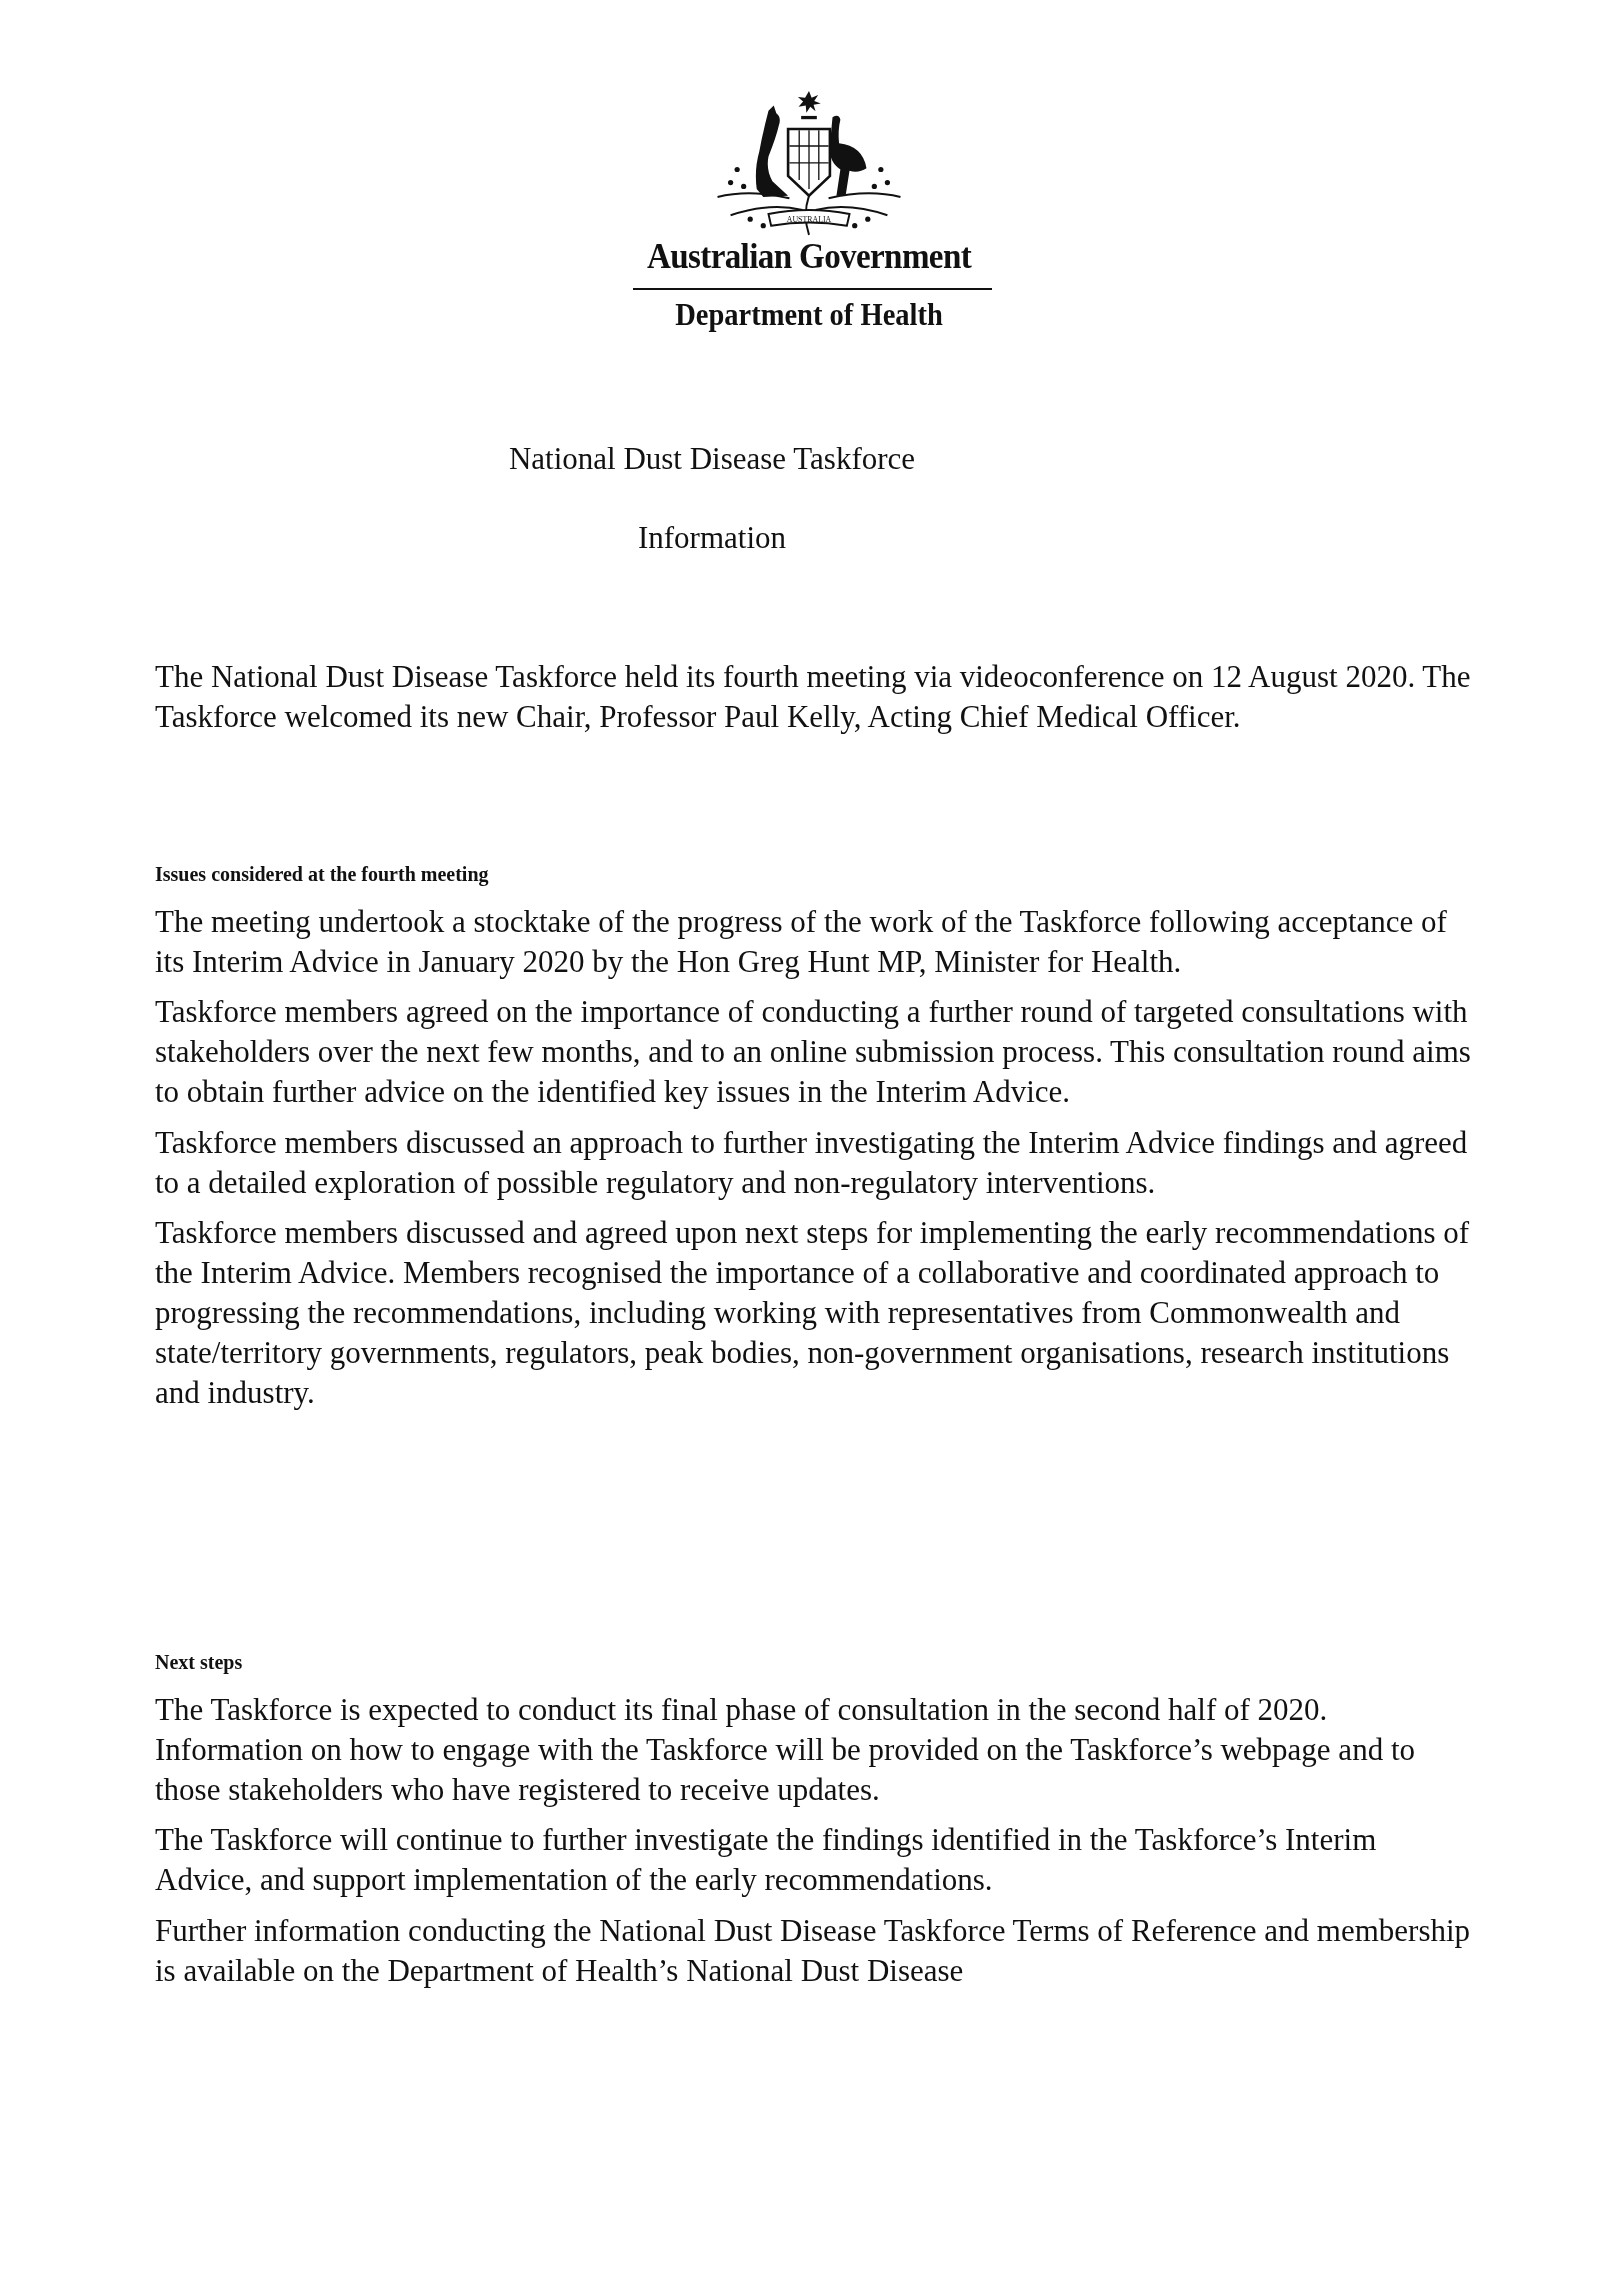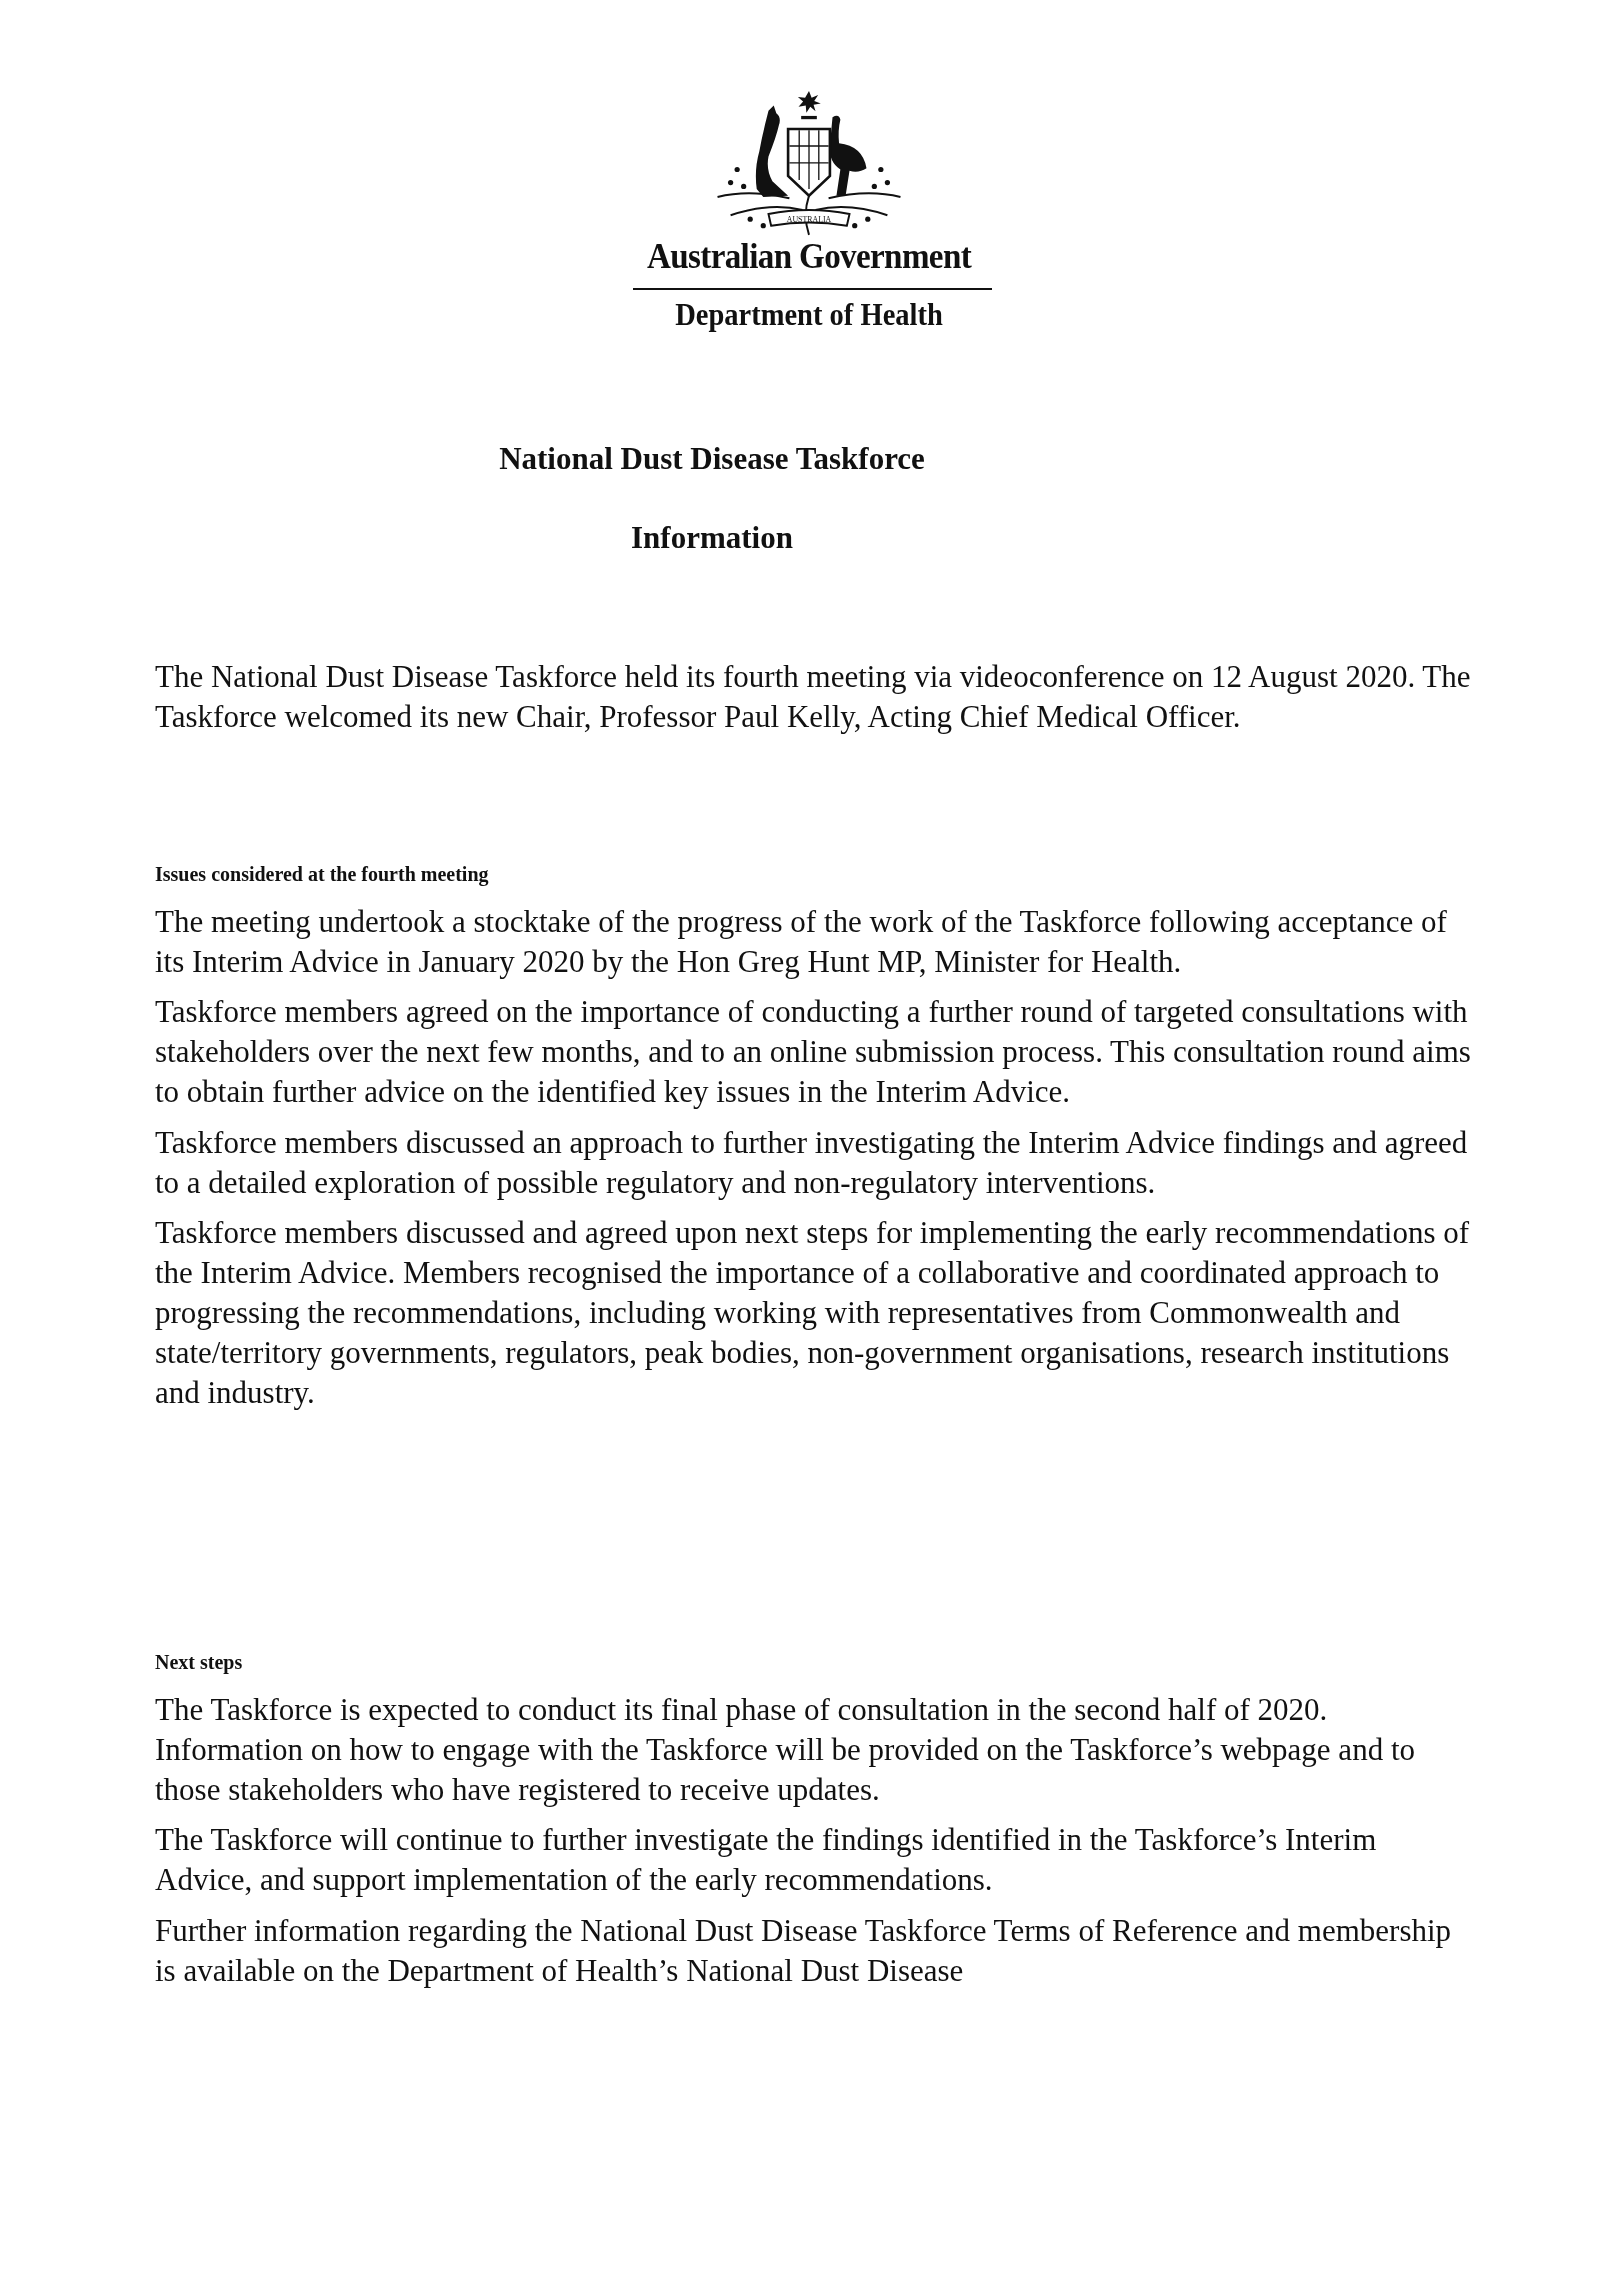--- a/index.html
+++ b/index.html
@@ -4,21 +4,21 @@
 <style>
   html, body { margin: 0; padding: 0; background: #ffffff; }
   body { width: 1618px; height: 2295px; position: relative; overflow: hidden; color: #111111;
          font-family: "Liberation Serif", "DejaVu Serif", serif; }
   .crest { position: absolute; left: 711px; top: 91px; width: 196px; height: 157px; }
   .gov-name { position: absolute; left: 0; width: 1618px; top: 235px; text-align: center;
               font-size: 36px; font-weight: bold; letter-spacing: -0.7px; transform: scaleX(0.92); }
   .gov-rule { position: absolute; left: 633px; width: 359px; top: 288px; height: 2px; background: #111; }
   .dept-name { position: absolute; left: 0; width: 1618px; top: 297px; text-align: center;
                font-size: 31px; font-weight: bold; transform: scaleX(0.92); }
-  .doc-title { position: absolute; left: 0; width: 1424px; text-align: center; font-size: 31px; font-weight: bold; }
+  .doc-title { position: absolute; left: 0; width: 1424px; text-align: center; font-size: 31px; font-weight: normal; }
   .t1 { top: 441px; }
   .t2 { top: 520px; }
   .body-text { position: absolute; left: 155px; width: 1324px; font-size: 31px; line-height: 40px; }
   .body-text p { margin: 0 0 10.4px 0; }
   .body-text h2 { font-size: 20px; font-weight: bold; margin: 0 0 7.8px 0; line-height: 40px; }
   .blk1 { top: 657px; }
   .blk2 { top: 854px; }
   .blk3 { top: 1642px; }
 </style>
 </head>
@@ -74,15 +74,15 @@
   <p>The meeting undertook a stocktake of the progress of the work of the Taskforce following acceptance of its Interim Advice in January 2020 by the Hon Greg Hunt MP, Minister for Health.</p>
   <p>Taskforce members agreed on the importance of conducting a further round of targeted consultations with stakeholders over the next few months, and to an online submission process. This consultation round aims to obtain further advice on the identified key issues in the Interim Advice.</p>
   <p>Taskforce members discussed an approach to further investigating the Interim Advice findings and agreed to a detailed exploration of possible regulatory and non-regulatory interventions.</p>
   <p>Taskforce members discussed and agreed upon next steps for implementing the early recommendations of the Interim Advice. Members recognised the importance of a collaborative and coordinated approach to progressing the recommendations, including working with representatives from Commonwealth and state/territory governments, regulators, peak bodies, non-government organisations, research institutions and industry.</p>
 </div>
 
 <div class="body-text blk3">
   <h2>Next steps</h2>
   <p>The Taskforce is expected to conduct its final phase of consultation in the second half of 2020. Information on how to engage with the Taskforce will be provided on the Taskforce’s webpage and to those stakeholders who have registered to receive updates.</p>
   <p>The Taskforce will continue to further investigate the findings identified in the Taskforce’s Interim Advice, and support implementation of the early recommendations.</p>
-  <p>Further information regarding the National Dust Disease Taskforce Terms of Reference and membership is available on the Department of Health’s National Dust Disease</p>
+  <p>Further information conducting the National Dust Disease Taskforce Terms of Reference and membership is available on the Department of Health’s National Dust Disease</p>
 </div>
 
 
 </body></html>

